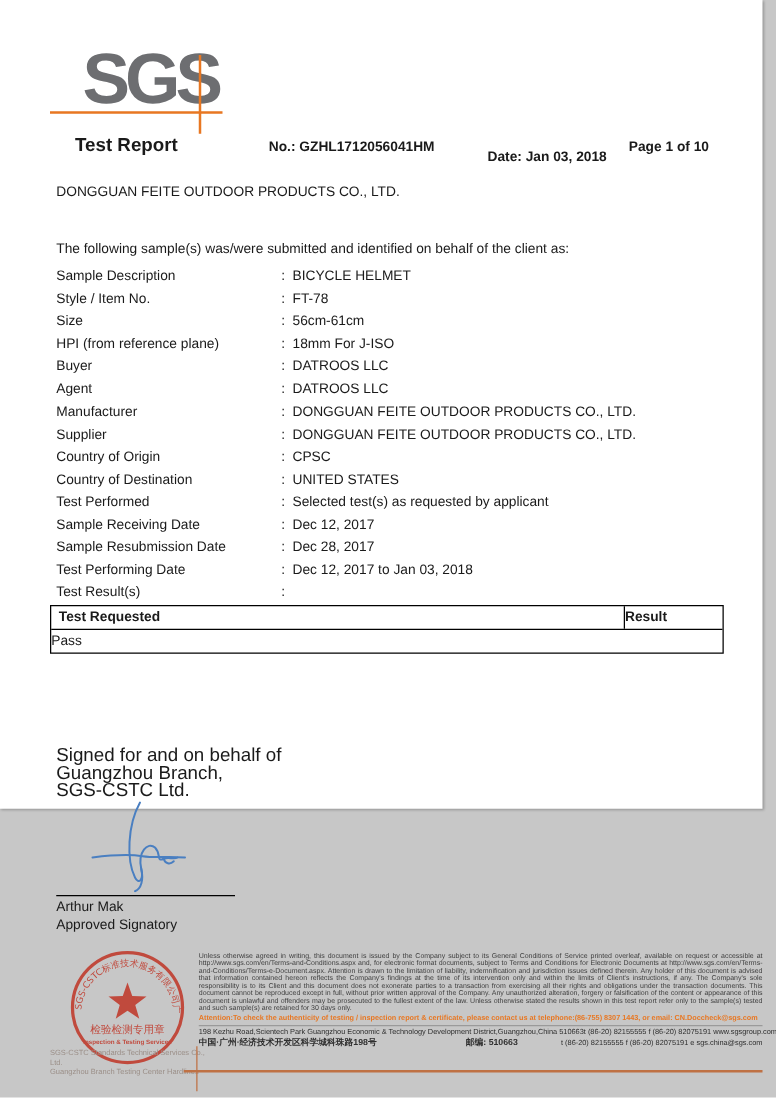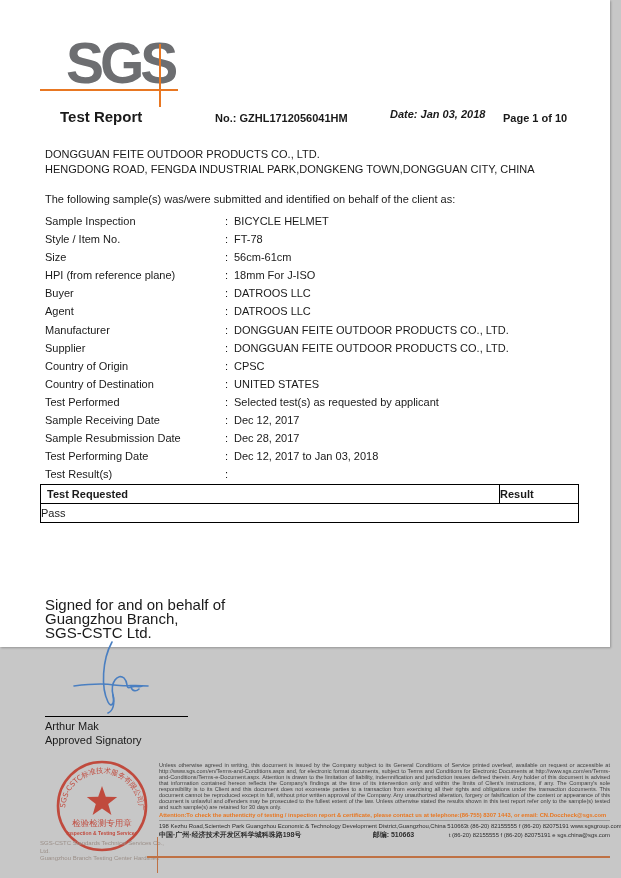--- a/index.html
+++ b/index.html
@@ -24,21 +24,21 @@
     left:66px; top:36px;
     font-size:57px; font-weight:bold; letter-spacing:-4px;
     color:#6d6e71; line-height:54px;
   }
   .logo-hline { left:40px; top:89px; width:138px; height:2px; background:#e87722; }
   .logo-vline { left:159px; top:44px; width:2px; height:63px; background:#e87722; }
 
   .report-title { left:60px; top:108px; font-size:15px; font-weight:bold; }
   .hdr { font-size:11px; font-weight:bold; }
   .report-no   { left:215px; top:112px; }
-  .report-date { left:390px; top:108px;font-style:italic; }
+  .report-date { left:390px; top:120px; }
   .report-page { left:503px; top:112px; }
 
   
   .client { left:45px; top:147px; font-size:11px; line-height:14.5px; white-space:nowrap; }
 
   .intro { left:45px; top:193px; font-size:11px; }
 
   
   .details { left:45px; top:213px; width:545px; font-size:11px; }
   .drow { height:18.1px; position:relative; white-space:nowrap; }
@@ -95,28 +95,27 @@
   <div class="abs logo-hline"></div>
   <div class="abs logo-vline"></div>
 
   <div class="abs report-title">Test Report</div>
   <div class="abs hdr report-no">No.: GZHL1712056041HM</div>
   <div class="abs hdr report-date">Date: Jan 03, 2018</div>
   <div class="abs hdr report-page">Page 1 of  10</div>
 
   <div class="abs client">
     <div>DONGGUAN FEITE OUTDOOR PRODUCTS CO., LTD.</div>
-    <div>HENGDONG ROAD, FENGDA INDUSTRIAL PARK,DONGKENG TOWN,DONGGUAN CITY, CHINA</div>
   </div>
 
   <div class="abs intro">The following sample(s) was/were submitted and identified on behalf of the client as:</div>
 
   <div class="abs details">
     <div class="drow">
-        <span class="dlabel">Sample Inspection</span>
+        <span class="dlabel">Sample Description</span>
         <span class="dcolon">:</span>
         <span class="dvalue">BICYCLE HELMET</span>
       </div>
     <div class="drow">
         <span class="dlabel">Style / Item No.</span>
         <span class="dcolon">:</span>
         <span class="dvalue">FT-78</span>
       </div>
     <div class="drow">
         <span class="dlabel">Size</span>

